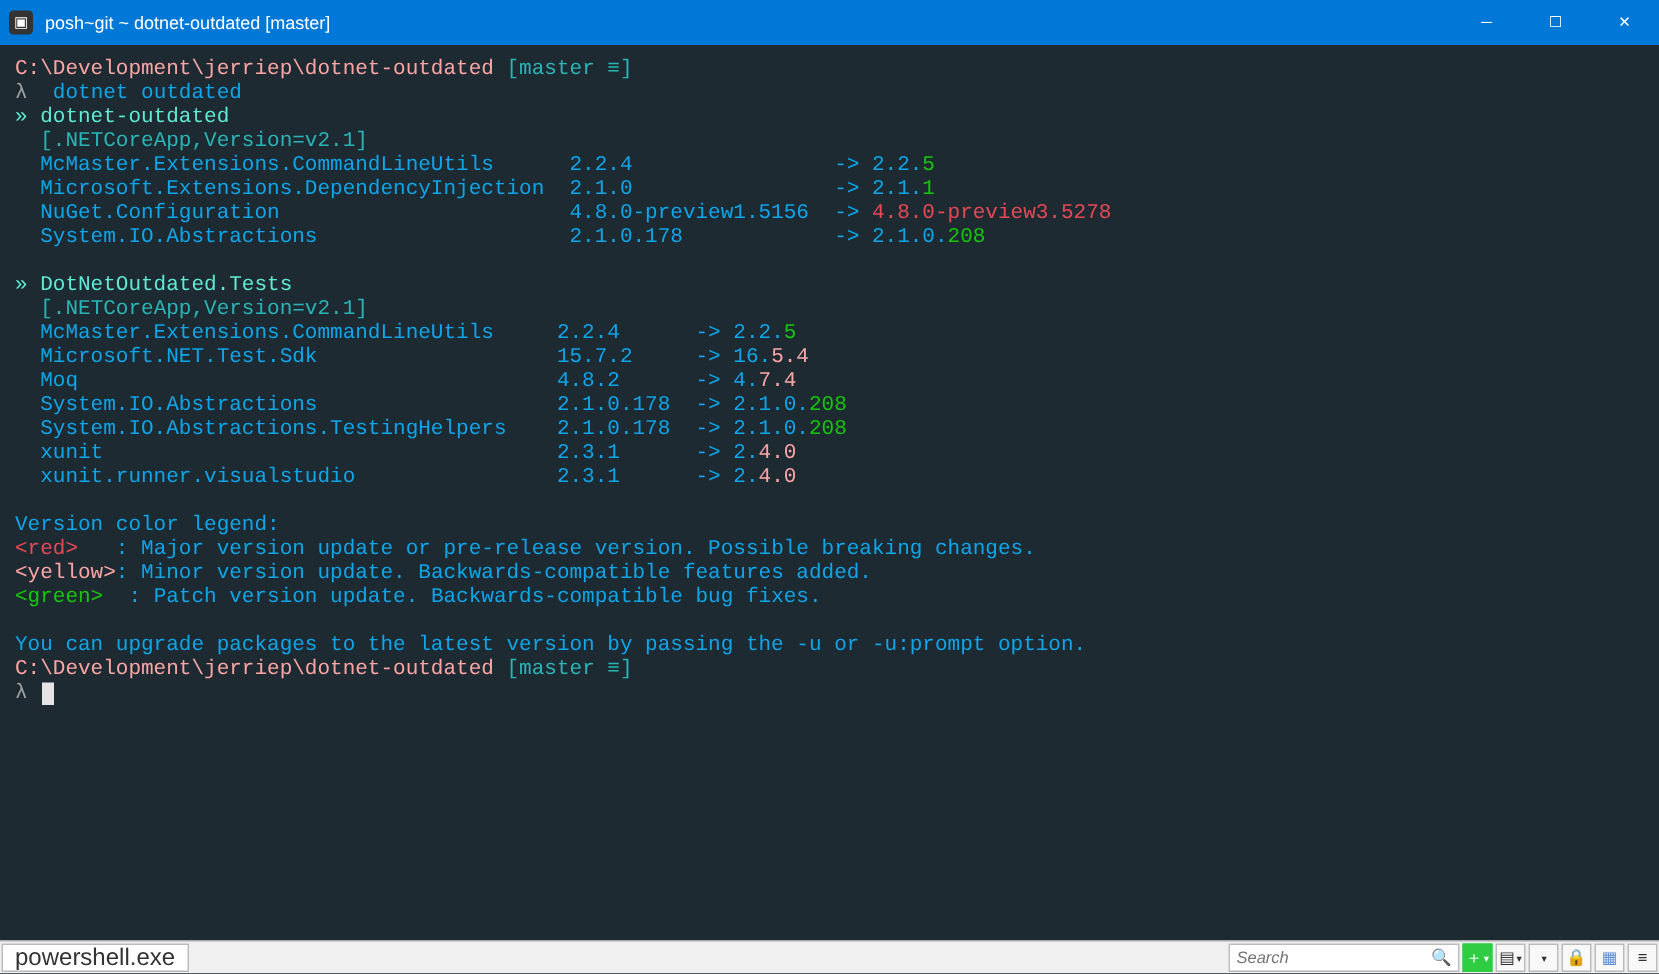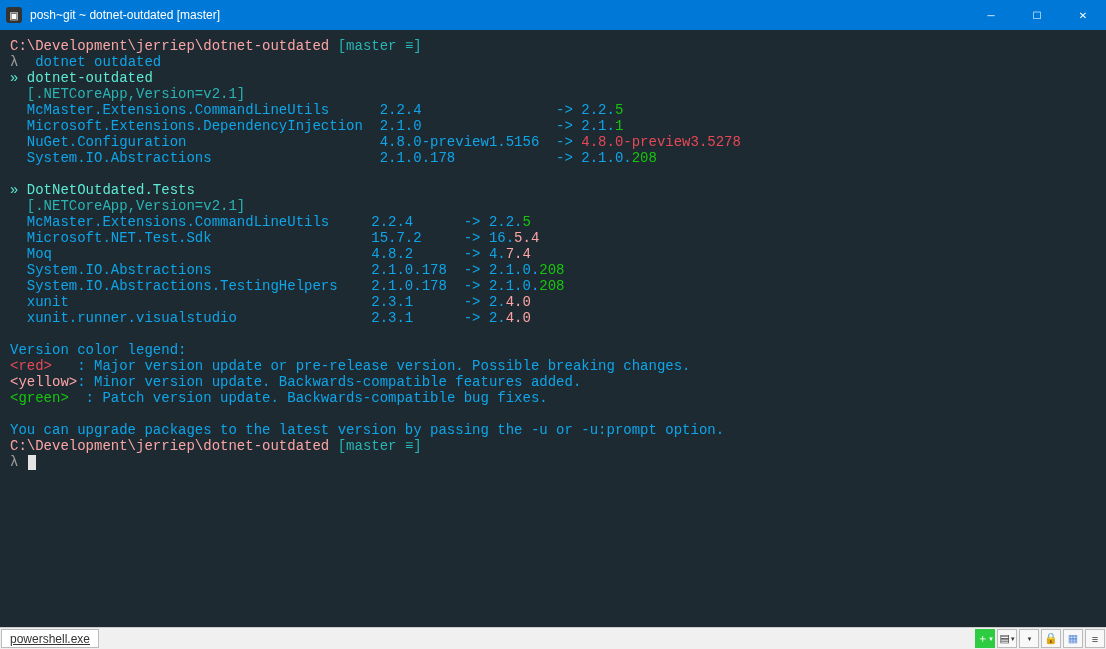--- a/index.html
+++ b/index.html
@@ -77,22 +77,21 @@
   font-size: 11px;
   color: #333;
 }
 .tab {
   border: 1px solid #bbb;
   background: #fff;
   padding: 2px 8px;
   margin: 1px;
   display: flex;
   align-items: center;
-  font-size: 12px;
-  text-decoration: underline;
+  font-size: 16px;
 }
 .statusbar .spacer { flex: 1; }
 .search {
   border: 1px solid #bbb;
   background: #fff;
   margin: 1px;
   display: flex;
   align-items: center;
   padding: 0 4px;
 }
@@ -159,20 +158,24 @@
 <span class="c-green">&lt;green&gt; </span><span class="c-white"> : Patch version update. Backwards-compatible bug fixes.</span>
 
 <span class="c-white">You can upgrade packages to the latest version by passing the -u or -u:prompt option.</span>
 <span class="c-yellow">C:\Development\jerriep\dotnet-outdated</span> <span class="c-cyan">[</span><span class="c-cyan">master ≡</span><span class="c-cyan">]</span>
 <span class="c-gray">λ</span> <span class="cursor"></span>
 </div>
 
 <div class="statusbar">
   <div class="tab">powershell.exe</div>
   <div class="spacer"></div>
+  <div class="search">
+    <input placeholder="Search" style="">
+    <span style="color:#666">🔍</span>
+  </div>
   <div class="sb-btn green">＋<span class="mini-arrow">▾</span></div>
   <div class="sb-btn">▤<span class="mini-arrow">▾</span></div>
   <div class="sb-btn">
       <span class="mini-arrow">▾</span>
     </div>
   <div class="sb-btn" style="color:#d4a017">🔒</div>
   <div class="sb-btn" style="color:#5b8dd8">▦</div>
   <div class="sb-btn">≡</div>
 </div>
 

